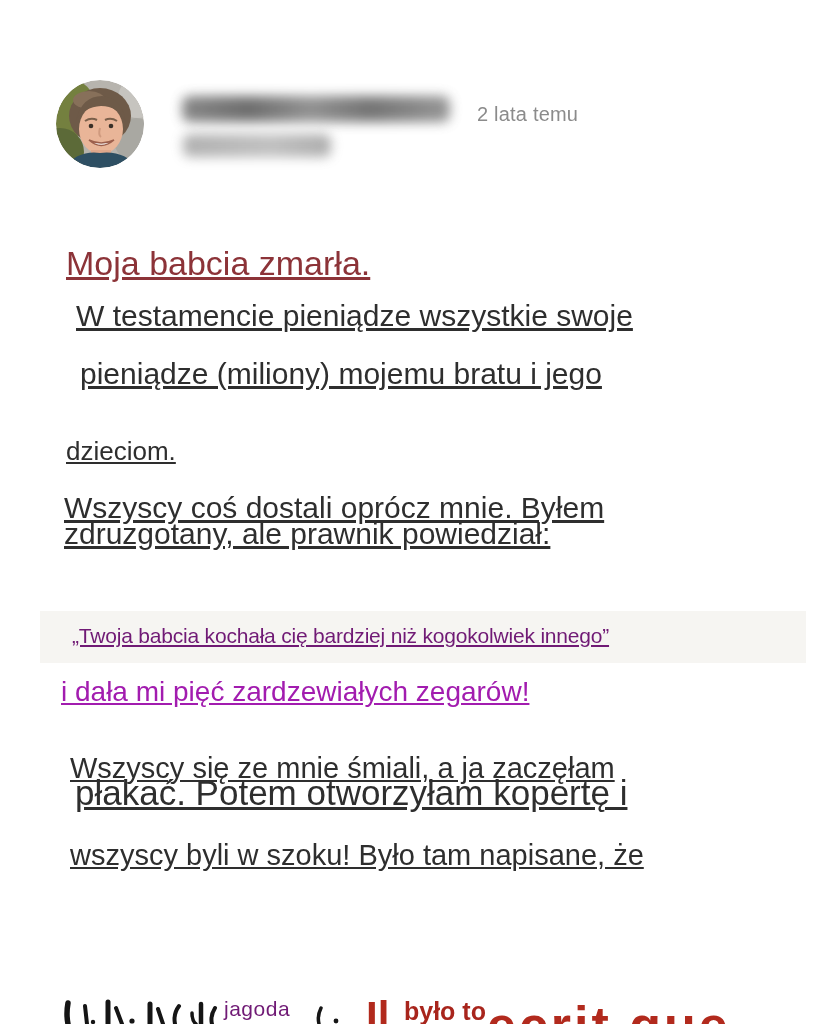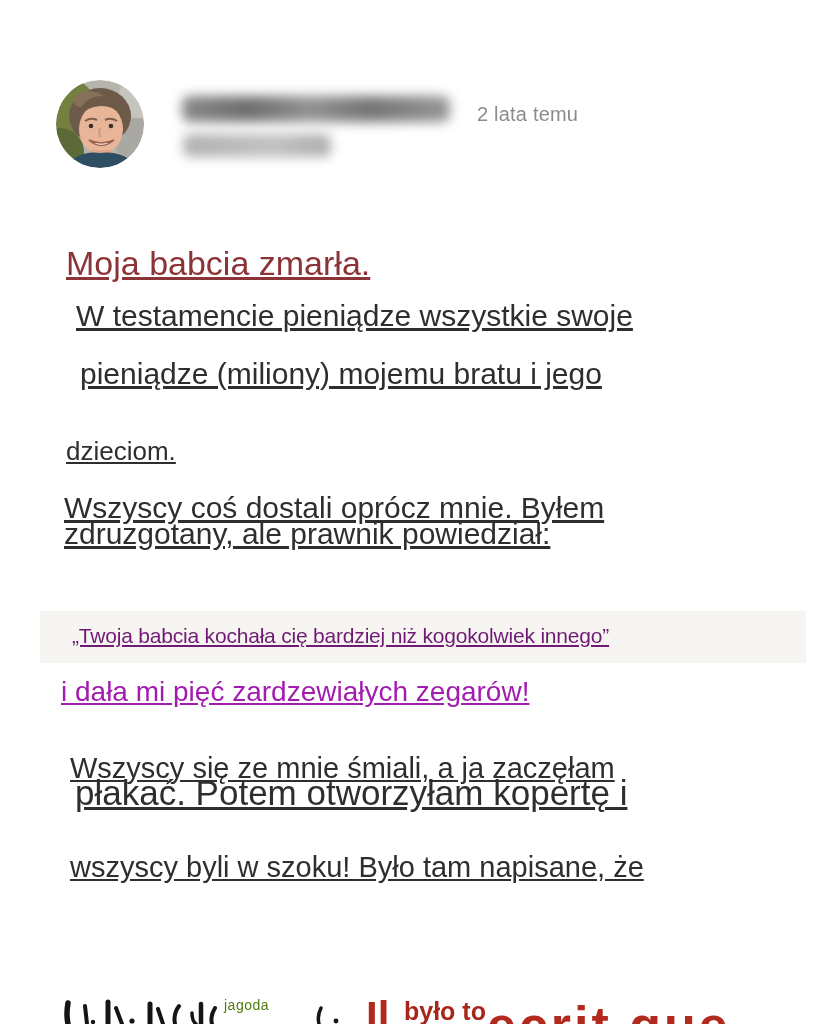--- a/index.html
+++ b/index.html
@@ -39,26 +39,26 @@
   .l3      {left:64px;top:462px;font-size:30px;margin-top:29px;}
   .l4      {left:64px;top:517px;font-size:30px;}
   .quote-band{
     position:absolute;left:40px;top:611px;width:766px;height:52px;
     background:#f6f5f2;
   }
   .quote   {left:72px;top:624px;font-size:21px;color:#701a75;letter-spacing:-.2px;}
   .highlight{left:61px;top:676px;font-size:28px;color:#a21caf;}
   .m0      {left:70px;top:752px;font-size:29px;}
   .m1      {left:75px;top:773px;font-size:35px;}
-  .m2      {left:70px;top:839px;font-size:29px;margin-top:12px;}
+  .m2      {left:70px;top:839px;font-size:29px;}
   
   .cutoff-svg{position:absolute;left:58px;top:982px;width:300px;height:42px;}
   .jagoda{
     position:absolute;left:224px;top:997px;
-    font-size:14px;color:#4d7c0f;letter-spacing:.5px;
+    font-size:21px;color:#701a75;letter-spacing:.5px;
   }
   .ov{position:absolute;color:#b22a1d;white-space:nowrap;}
   .ov-large{left:487px;top:995px;font-size:52px;font-weight:700;letter-spacing:3px;}
   .ov-prefix{left:366px;top:993px;font-size:42px;font-weight:700;}
   .ov-small{
     left:404px;top:997px;font-size:25px;font-weight:600;color:#a8251c;
     text-shadow:1px 0 0 #fff,-1px 0 0 #fff,0 1px 0 #fff,0 -1px 0 #fff;
   }
 </style>
 </head>

